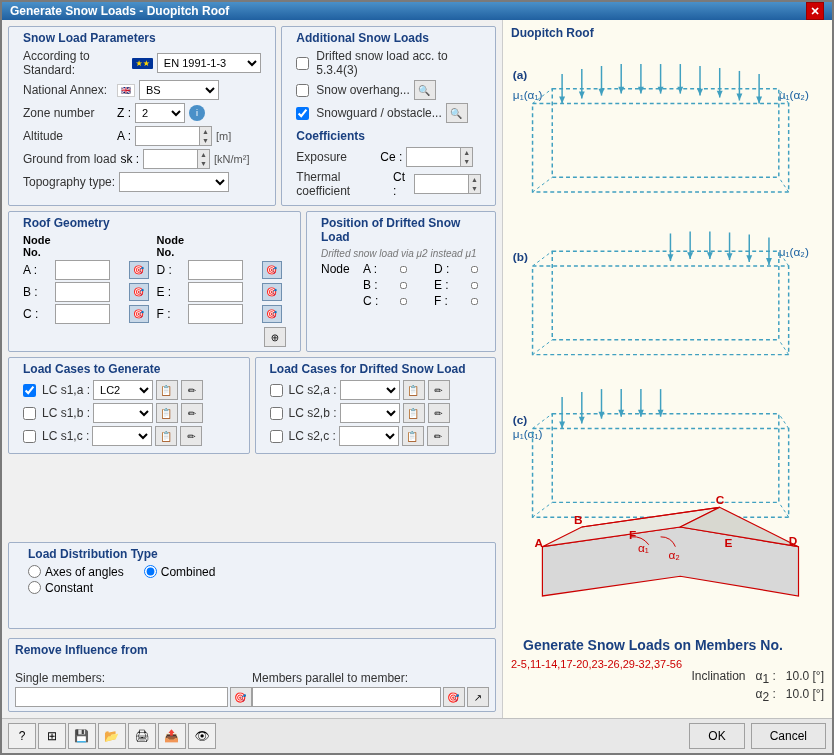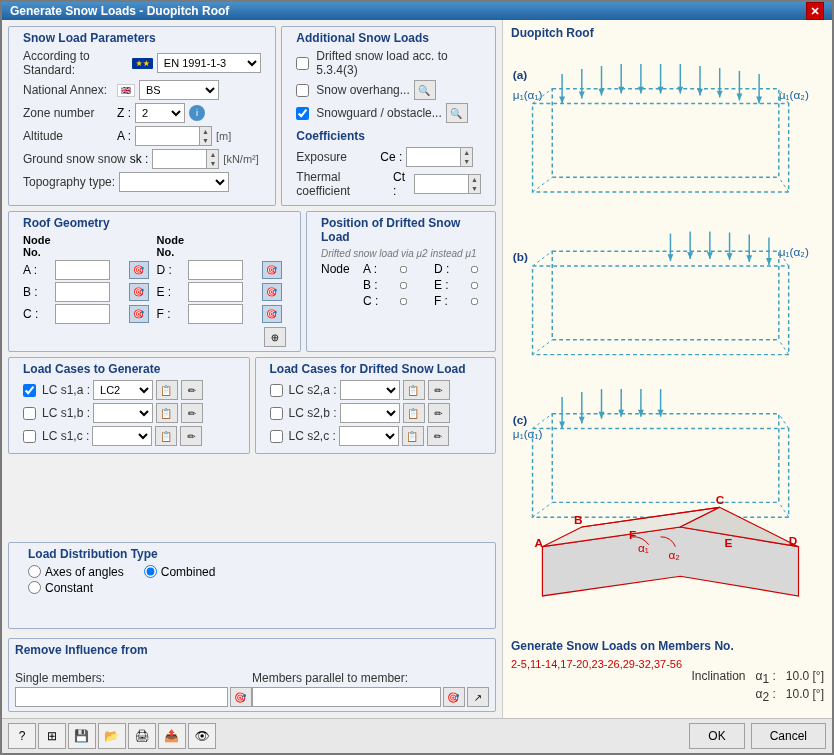--- a/index.html
+++ b/index.html
@@ -304,21 +304,21 @@
               <input type="text" style="width: 65px;">
               <div class="spin-btn">
                   <span>▲</span>
                   <span>▼</span>
                 </div>
             </div>
             <span class="unit-label">[m]</span>
           </div>
 
           <div class="form-row">
-            <span class="form-label" style="min-width:80px;">Ground snow snow</span>
+            <span class="form-label" style="min-width:80px;">Ground from load</span>
             <span>sk :</span>
             <div class="spinner-group">
               <input type="text" style="width: 55px;">
               <div class="spin-btn">
                   <span>▲</span>
                   <span>▼</span>
                 </div>
             </div>
             <span class="unit-label">[kN/m²]</span>
           </div>
@@ -655,21 +655,21 @@
 
         <text x="128" y="502" font-size="9" fill="#c00" font-weight="bold">F</text>
         <text x="225" y="510" font-size="9" fill="#c00" font-weight="bold">E</text>
 
         <path d="M 130 500 A 20 20 0 0 1 148 508" fill="none" stroke="#c00" stroke-width="1"></path>
         <path d="M 160 500 A 15 15 0 0 1 175 510" fill="none" stroke="#c00" stroke-width="1"></path>
         <text x="137" y="515" font-size="8" fill="#c00">α₁</text>
         <text x="168" y="522" font-size="8" fill="#c00">α₂</text>
       </svg>
 
-      <div class="generate-label" style="position:absolute; bottom:65px; left:8px; color:#1a4080; font-weight:bold; font-size:12px;">Generate Snow Loads on Members No.</div>
+      <div class="generate-label" style="position:absolute; bottom:65px; left:20px; color:#1a4080; font-weight:bold; font-size:14px;">Generate Snow Loads on Members No.</div>
 
       <div class="generate-members" style="position:absolute; bottom:48px; left:8px; color:#cc0000; font-size:11px;">2-5,11-14,17-20,23-26,29-32,37-56</div>
 
       <div class="inclination-info">
         <div>Inclination &nbsp; α<sub>1</sub> : &nbsp; <span>10.0 [°]</span></div>
         <div>&nbsp;&nbsp;&nbsp;&nbsp;&nbsp;&nbsp;&nbsp;&nbsp;&nbsp;&nbsp;&nbsp;&nbsp; α<sub>2</sub> : &nbsp; <span>10.0 [°]</span></div>
       </div>
     </div>
   </div>
 

